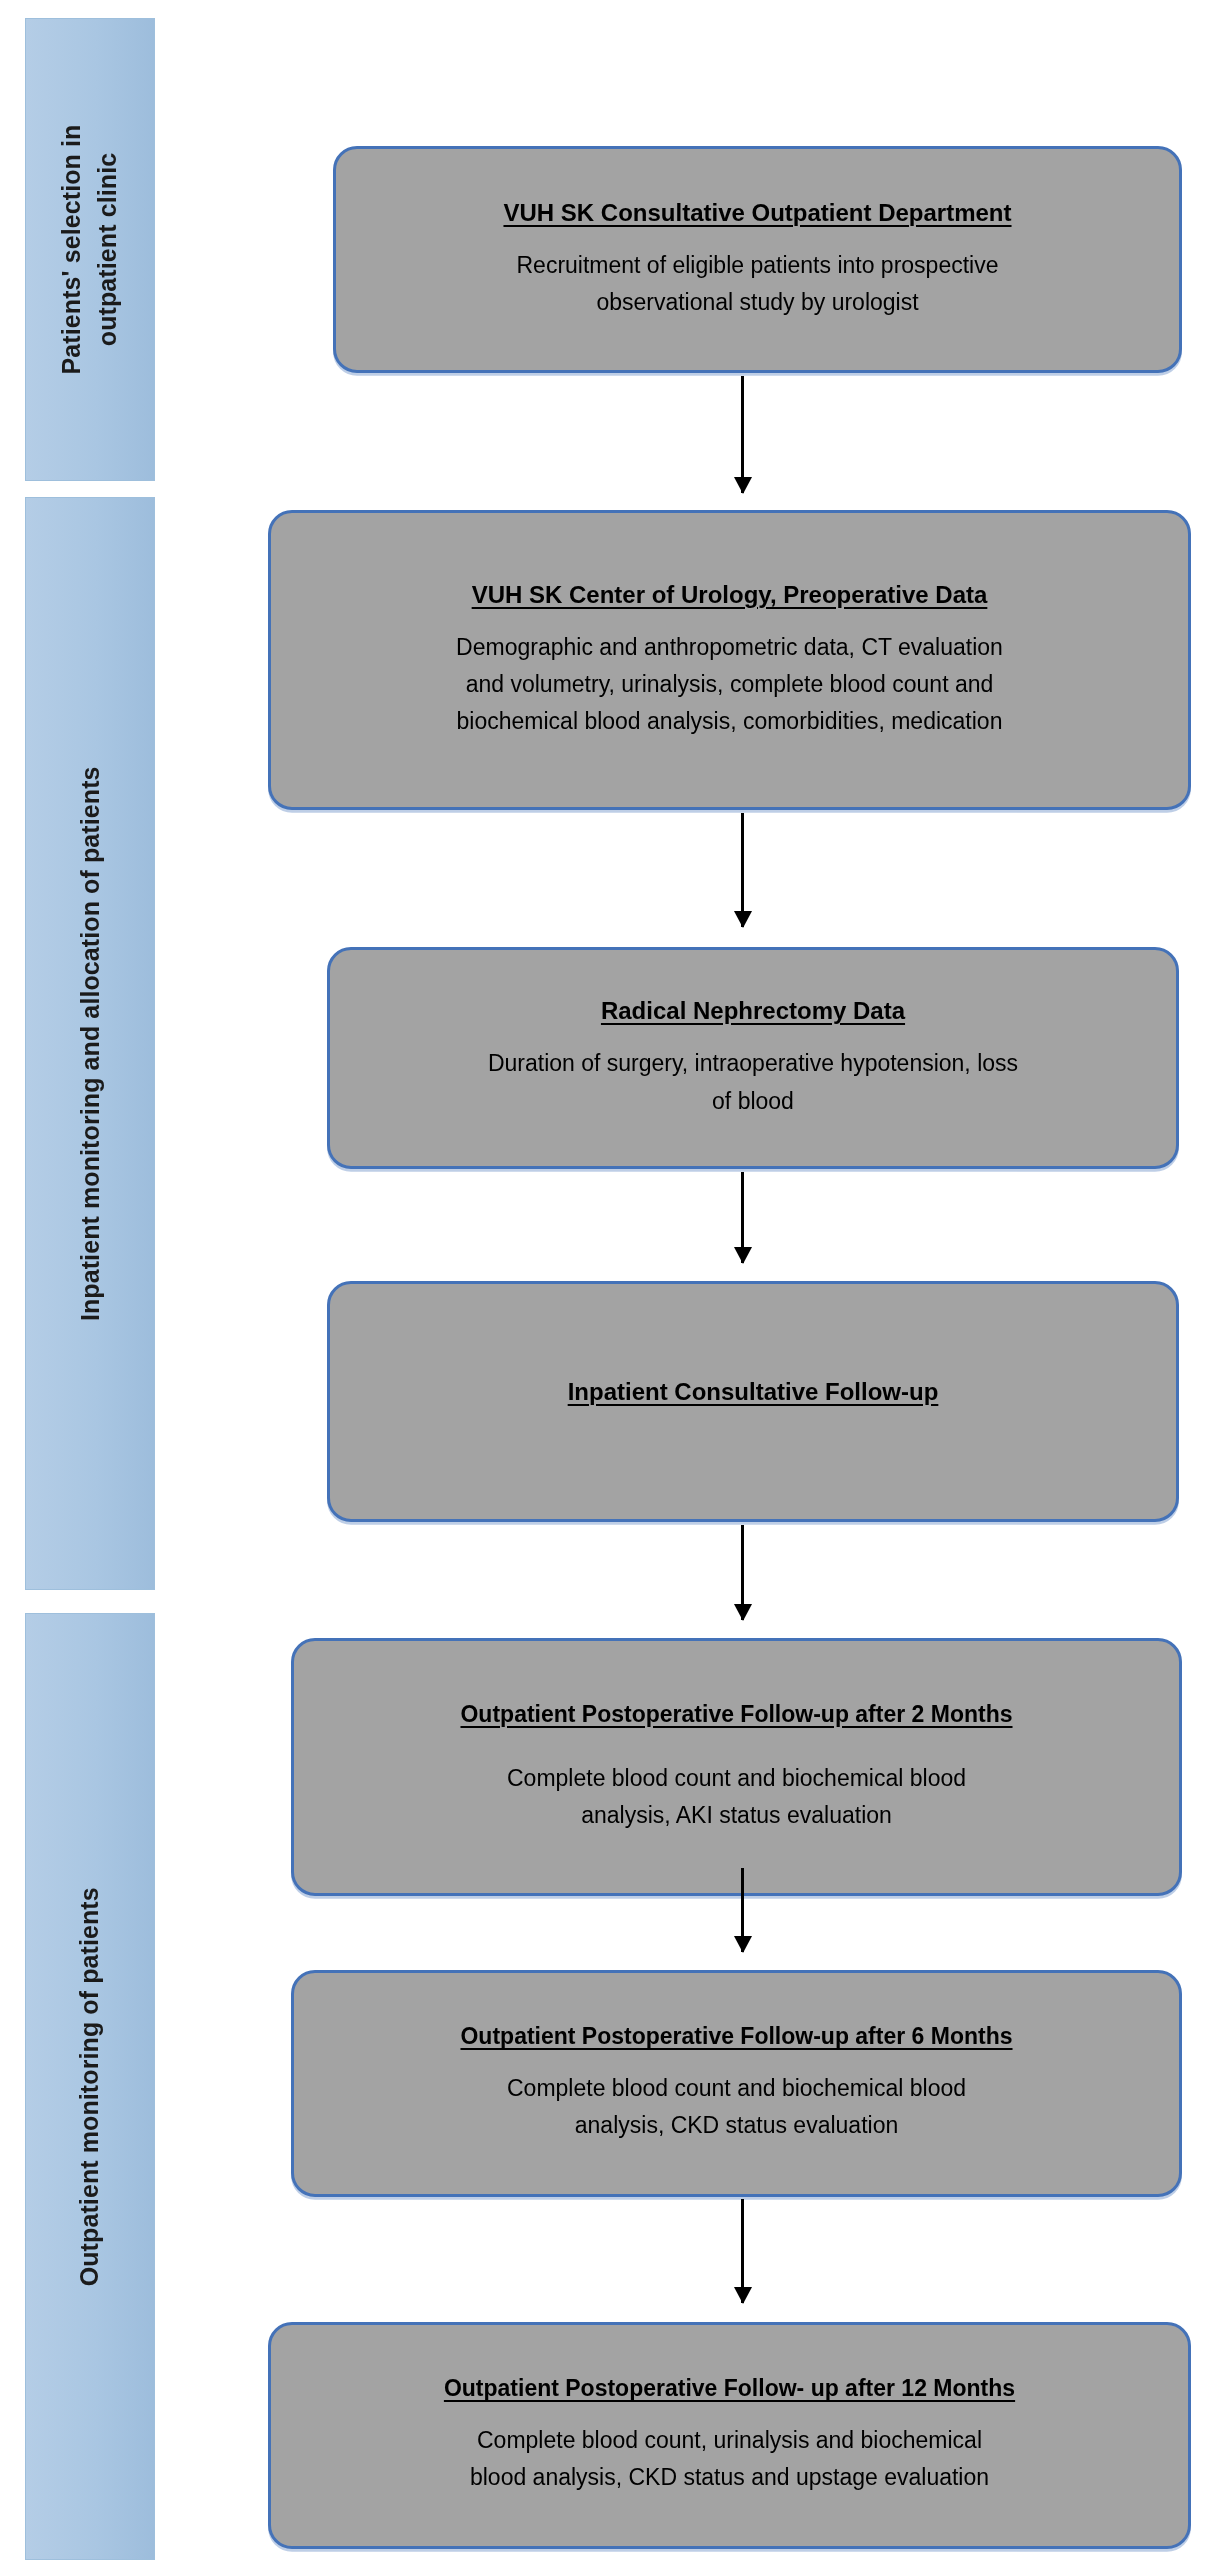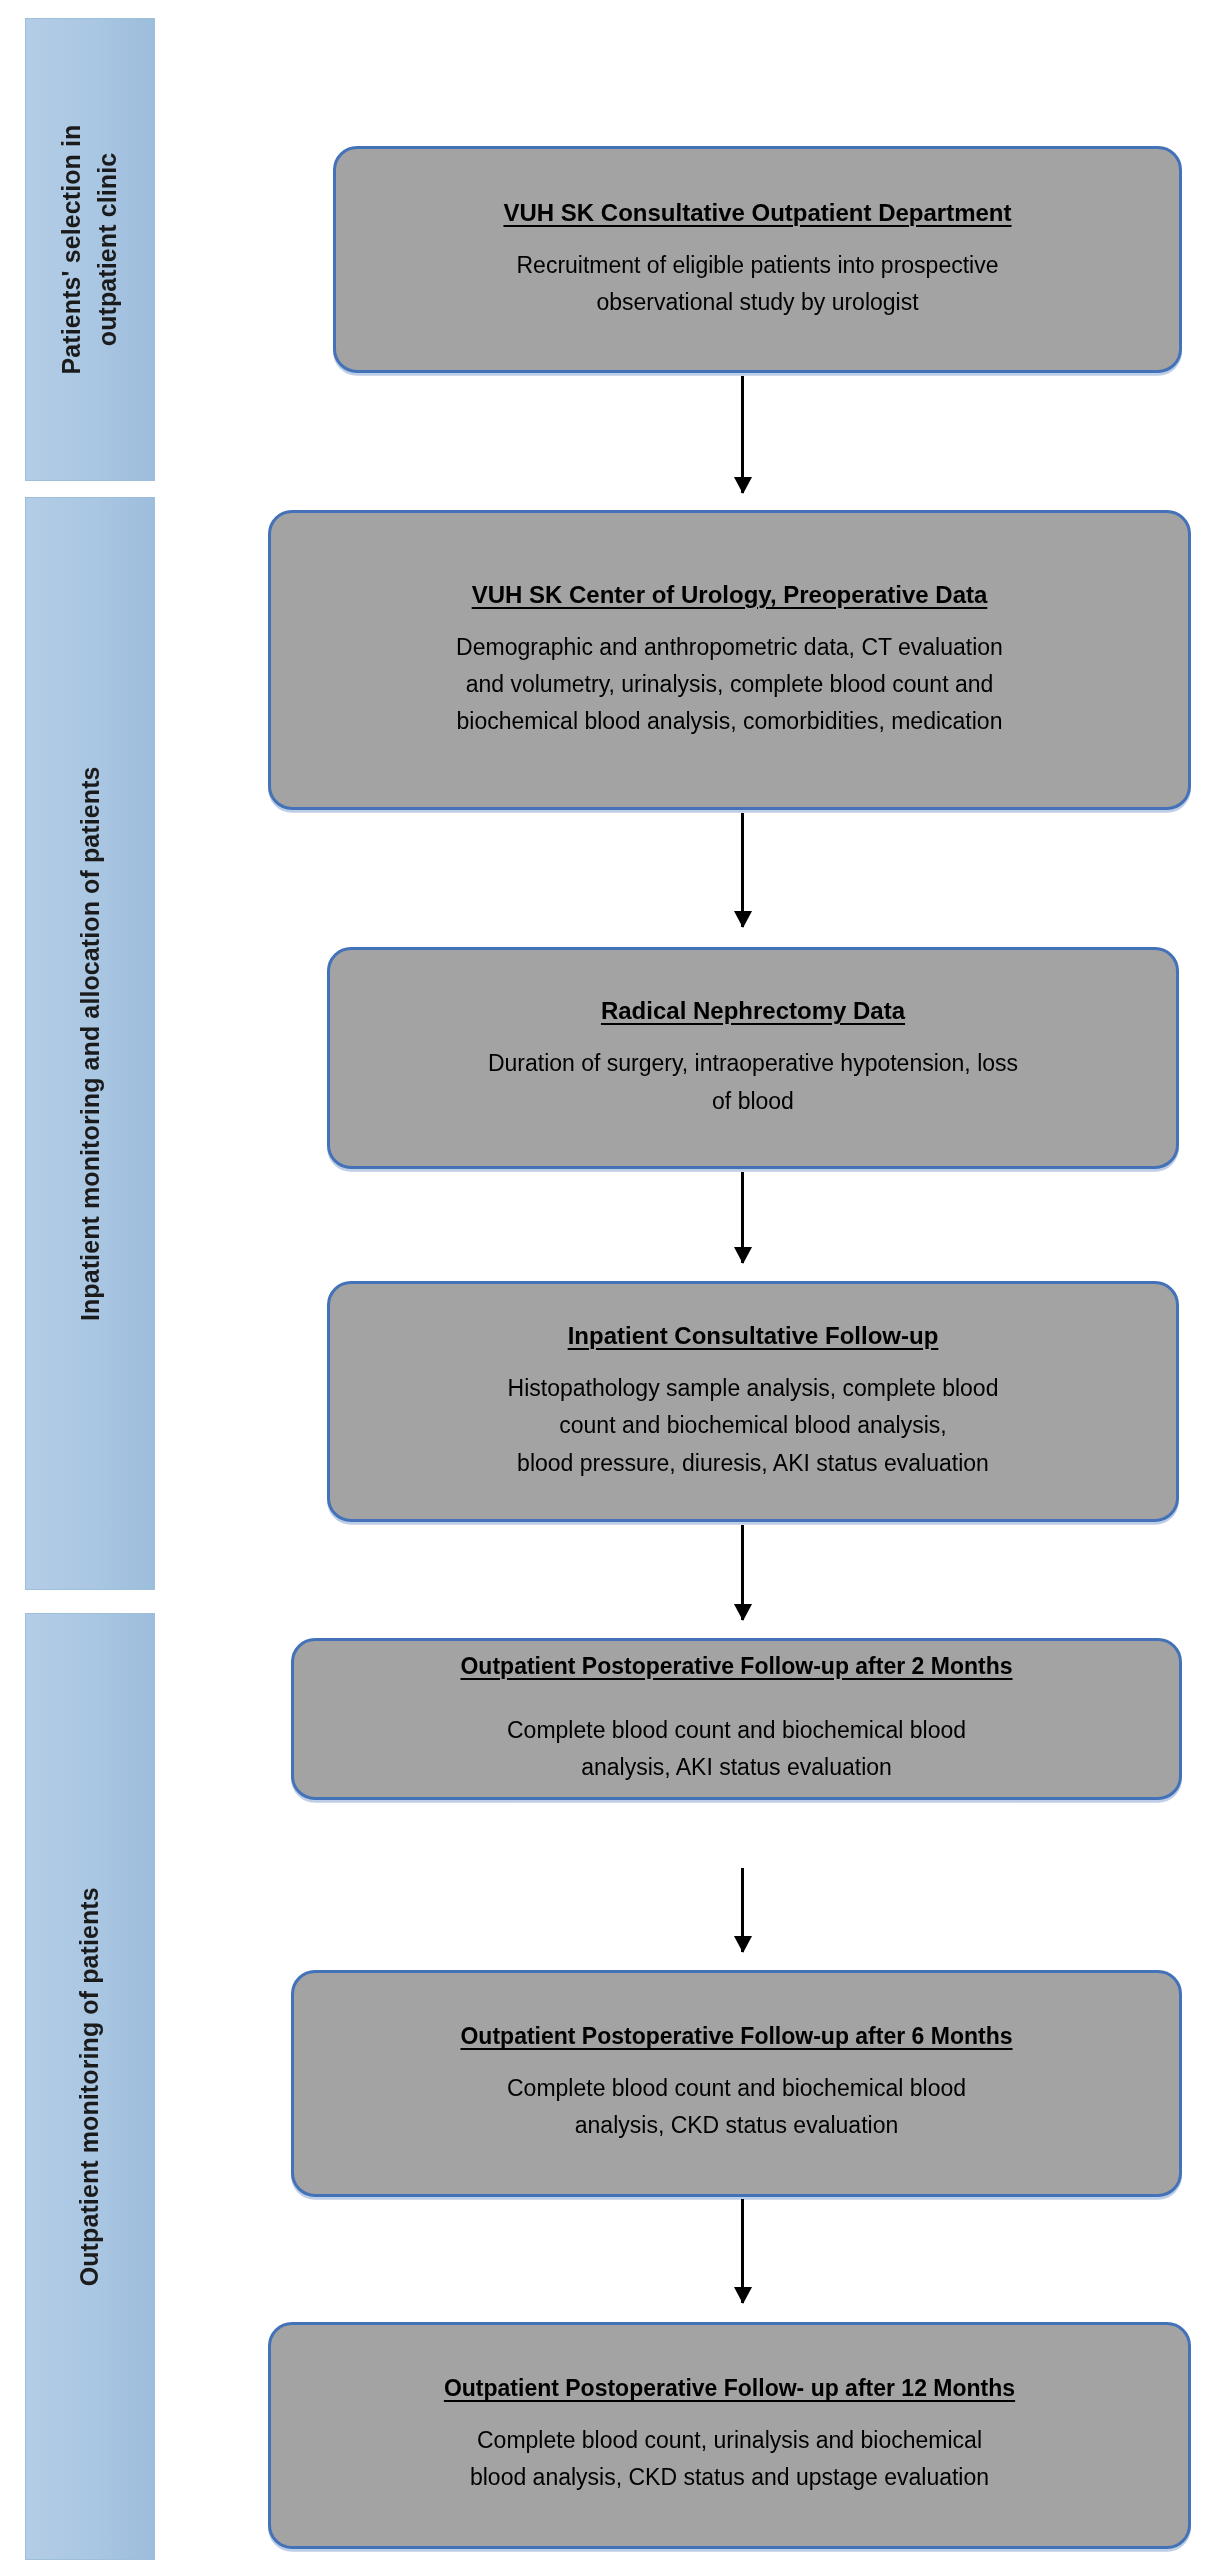--- a/index.html
+++ b/index.html
@@ -80,21 +80,21 @@
     text-align: center;
     line-height: 1.62;
     color: #000;
   }
 
   
   #box-1 { left: 333px;  top: 146px;   width: 849px; height: 227px; }
   #box-2 { left: 268px;  top: 510px;   width: 923px; height: 300px; }
   #box-3 { left: 327px;  top: 947px;  width: 852px; height: 222px; }
   #box-4 { left: 327px;  top: 1281px;  width: 852px; height: 241px; }
-  #box-5 { left: 291px;  top: 1638px;  width: 891px; height: 162px; gap: 12px; }
+  #box-5 { left: 291px;  top: 1638px;  width: 891px; height: 258px; gap: 12px; }
   #box-6 { left: 291px;  top: 1970px;  width: 891px; height: 227px; }
   #box-7 { left: 268px;  top: 2322px;  width: 923px; height: 227px; }
 
   #box-1 .box-title { font-size: 24px; }
   #box-5 .box-title, #box-6 .box-title { font-size: 23px; }
   #box-7 .box-title { font-size: 23px; }
 
   
   .arrow {
     position: absolute;
@@ -165,25 +165,20 @@
   <div class="flow-box" id="box-3">
     <div class="box-title">Radical Nephrectomy Data</div>
     <div class="box-body">
       <div>Duration of surgery, intraoperative hypotension, loss</div>
       <div>of blood</div>
     </div>
   </div>
 
   <div class="flow-box" id="box-4">
     <div class="box-title">Inpatient Consultative Follow-up</div>
-    <div class="box-body">
-      <div>Histopathology sample analysis, complete blood</div>
-      <div>count and biochemical blood analysis,</div>
-      <div>blood pressure, diuresis, AKI status evaluation</div>
-    </div>
   </div>
 
   <div class="flow-box" id="box-5">
     <div class="box-title">Outpatient Postoperative Follow-up after 2 Months</div>
     <div class="box-body">
       <div>Complete blood count and biochemical blood</div>
       <div>analysis, AKI status evaluation</div>
     </div>
   </div>
 

